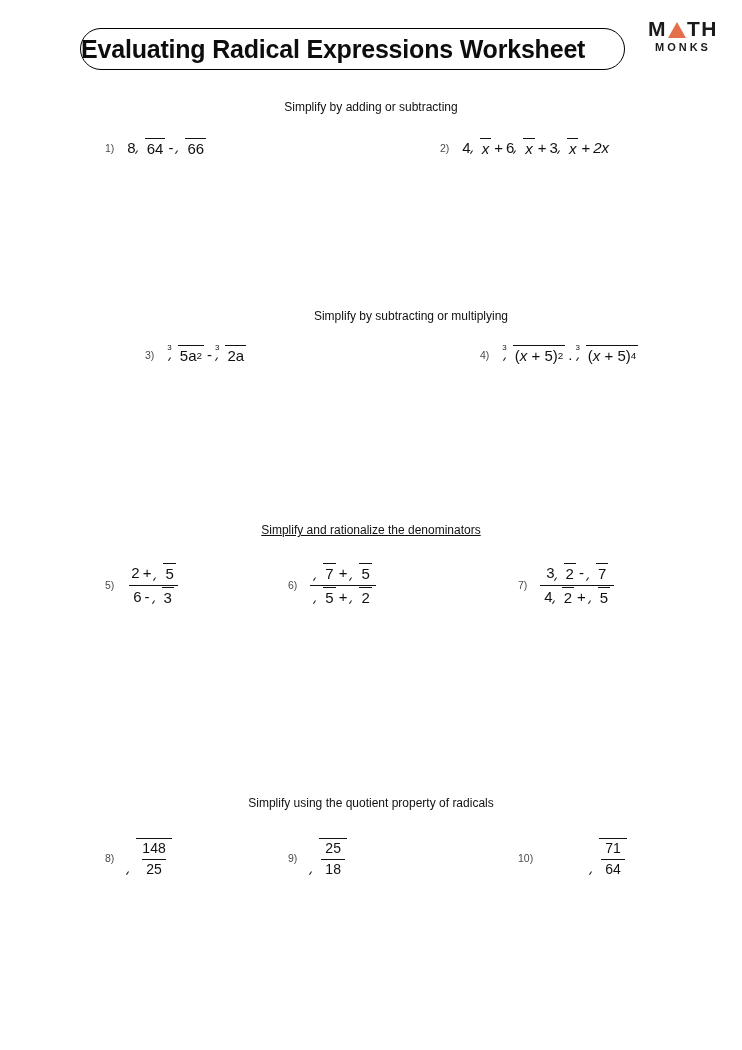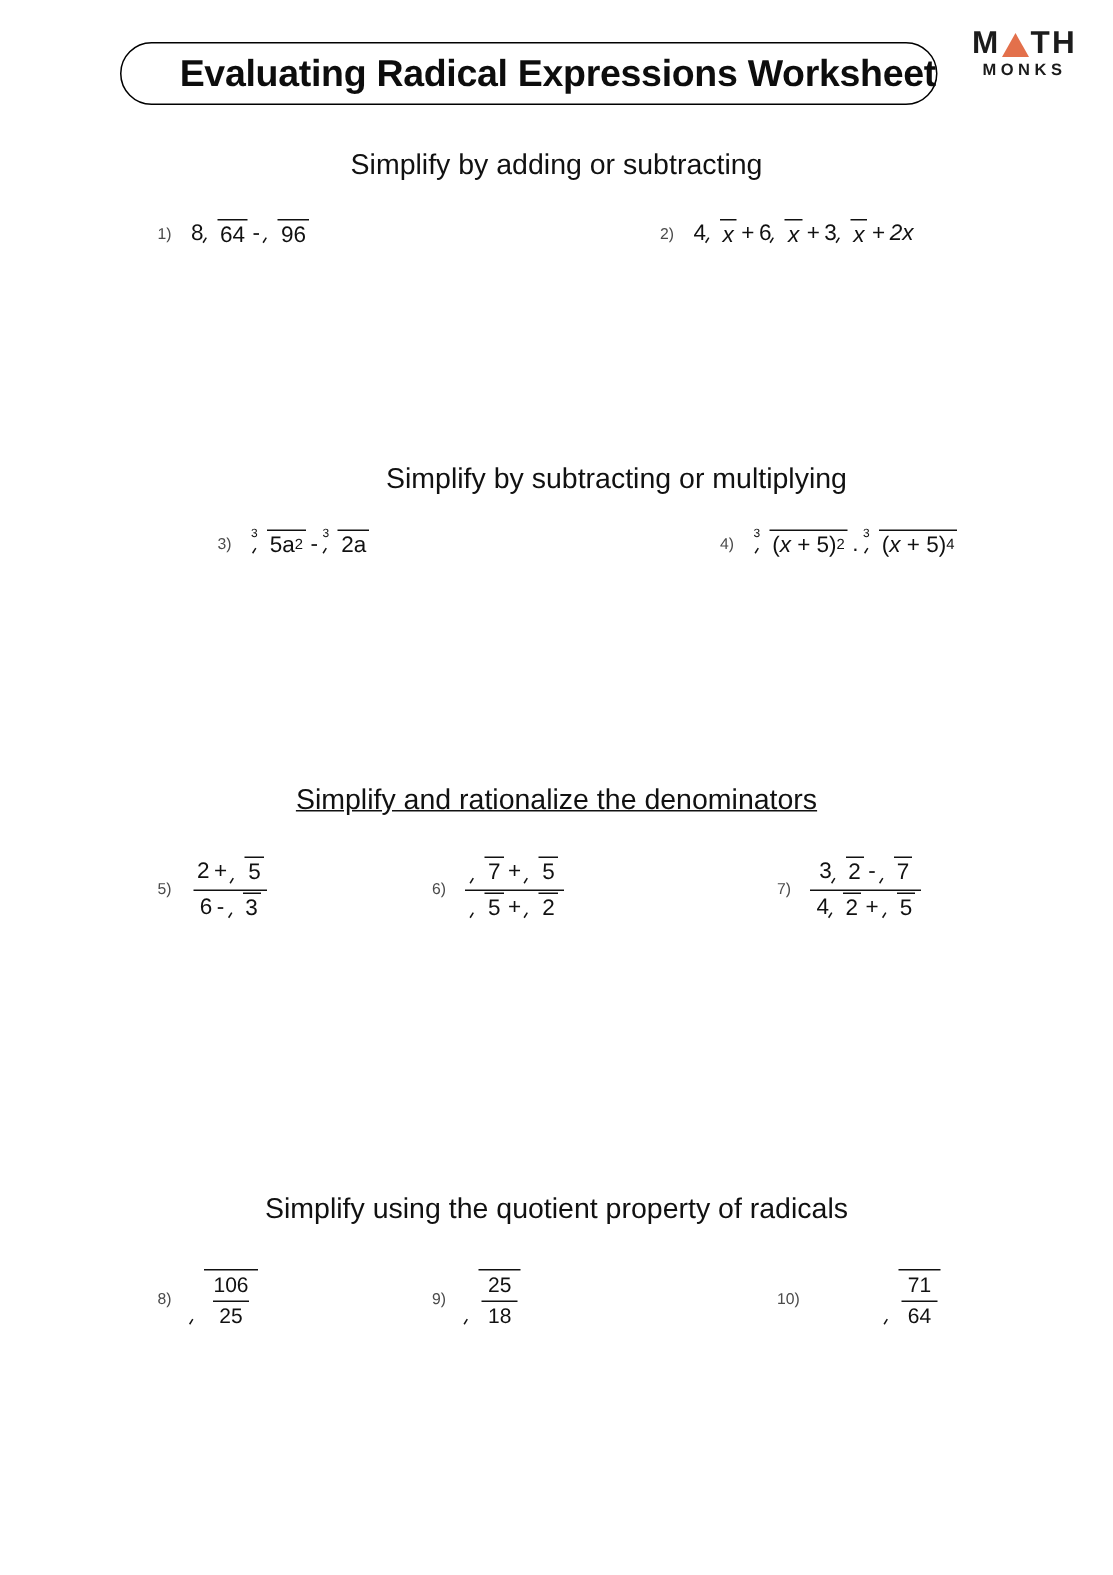--- a/index.html
+++ b/index.html
@@ -56,40 +56,40 @@
   .title-wrap {
     position: absolute;
     left: 80px;
     top: 28px;
     width: 545px;
     height: 42px;
     border: 1.4px solid #000;
     border-radius: 21px;
     display: flex;
     align-items: center;
-    justify-content: flex-end;
+    justify-content: flex-start;
     box-sizing: border-box;
   }
   .title-text {
     font-size: 25px;
     font-weight: 700;
     letter-spacing: -0.2px;
     color: #0d0d0d;
     white-space: nowrap;
   }
 
   
   .section {
     position: absolute;
     left: 0;
     width: 742px;
   }
   .section-heading {
     text-align: center;
-    font-size: 19px;
+    font-size: 12px;
     font-weight: 400;
     color: #111;
   }
   .row {
     position: relative;
     width: 742px;
     height: 60px;
   }
   .problem {
     position: absolute;
@@ -214,21 +214,21 @@
       <span class="pnum">1)</span>
       <span class="expr">
         <span>8</span>
         <span class="rad">
           <span class="rad-sign"></span>
           <span class="rad-body">64</span>
         </span>
         <span class="op">-</span>
         <span class="rad">
           <span class="rad-sign"></span>
-          <span class="rad-body">96</span>
+          <span class="rad-body">66</span>
         </span>
       </span>
     </div>
 
     <div class="problem" style="left:440px; top:0;">
       <span class="pnum">2)</span>
       <span class="expr">
         <span>4</span>
         <span class="rad">
           <span class="rad-sign"></span>
@@ -404,21 +404,21 @@
 
   <div class="row" style="margin-top:28px;">
 
     <div class="problem" style="left:105px; top:0;">
       <span class="pnum">8)</span>
       <span class="expr">
         <span class="rad">
           <span class="rad-sign"></span>
           <span class="rad-body">
             <span class="frac frac-small">
-              <span class="num">106</span>
+              <span class="num">148</span>
               <span class="den">25</span>
             </span>
           </span>
         </span>
       </span>
     </div>
 
     <div class="problem" style="left:288px; top:0;">
       <span class="pnum">9)</span>
       <span class="expr">

